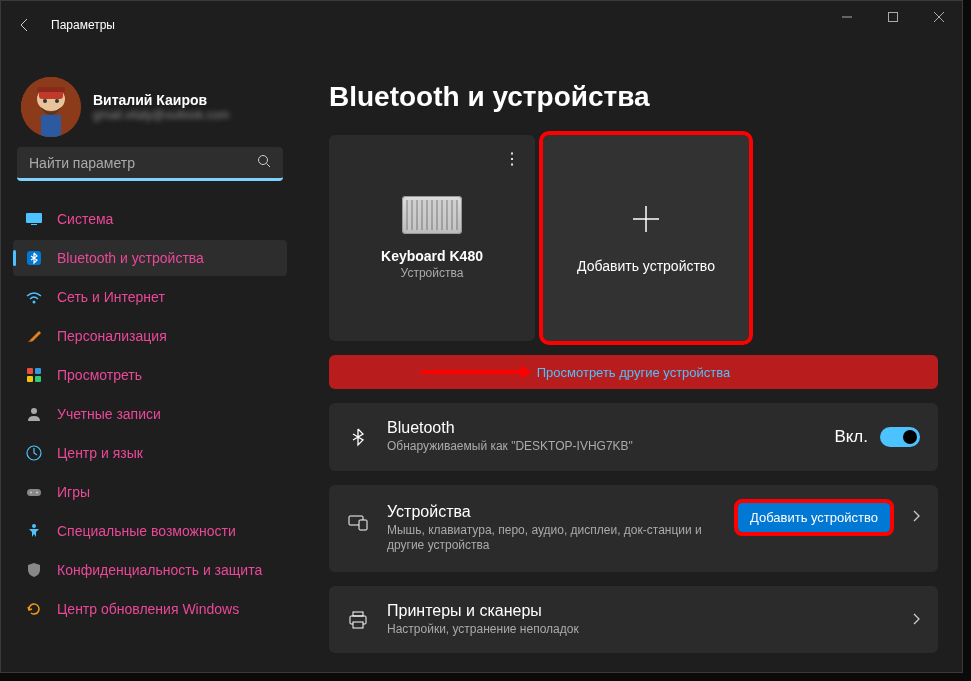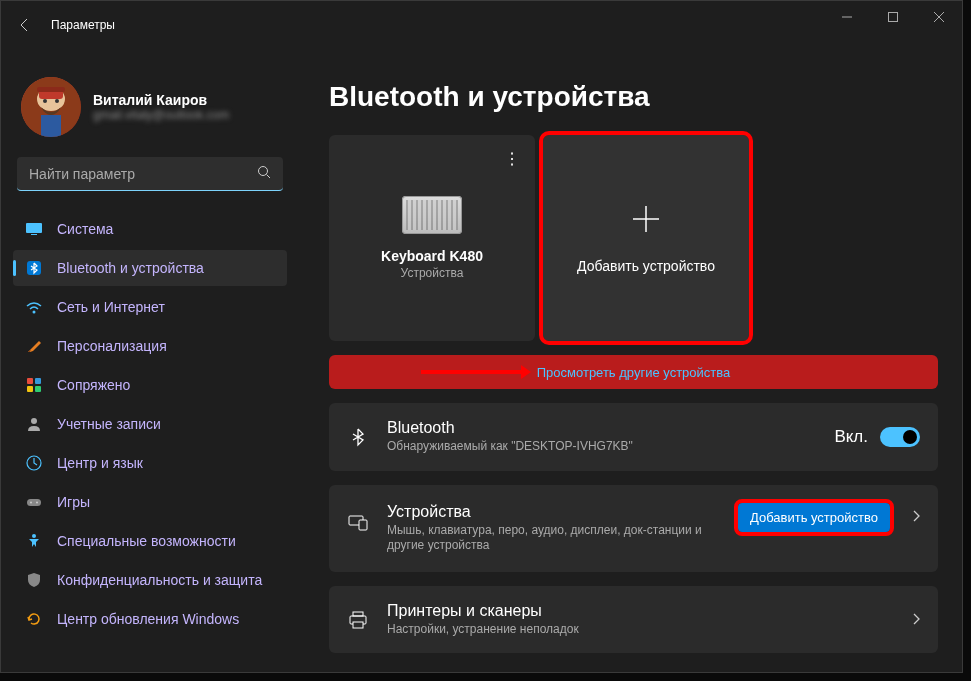--- a/index.html
+++ b/index.html
@@ -9,33 +9,33 @@
   .titlebar { height: 48px; display: flex; align-items: center; padding: 0 4px; }
   .back-arrow { width: 40px; height: 40px; display:flex; align-items:center; justify-content:center; color:#cfcfcf; cursor:pointer; }
   .title { font-size: 12px; color:#fff; margin-left: 6px; }
   .win-controls { position:absolute; top:0; right:0; display:flex; }
   .win-controls div { width:46px; height:32px; display:flex; align-items:center; justify-content:center; color:#a0a0a0; cursor:pointer; }
   
   .content { display:flex; height: calc(100% - 48px); }
   .sidebar { width: 298px; padding: 0 12px 12px 12px; }
   .main { flex:1; padding: 0 24px 0 30px; overflow:hidden; }
   
-  .user { display:flex; align-items:center; gap:12px; padding: 28px 8px 20px 8px; }
+  .user { display:flex; align-items:center; gap:12px; padding: 28px 8px 10px 8px; }
   .avatar { width:60px; height:60px; border-radius:50%; background: linear-gradient(135deg,#c94f2e,#8b2a1a); position:relative; flex-shrink:0; overflow:hidden; }
   .avatar svg { width:100%; height:100%; }
   .user-info .uname { font-size:14px; font-weight:600; }
   .user-info .uemail { font-size:12px; color:#888; filter: blur(2.5px); }
   
-  .search { background:#2e2e2e; border-radius:4px; height:34px; display:flex; align-items:center; padding:0 12px; margin: 0 4px 20px 4px; border-bottom:1px solid #7dd3fc; }
+  .search { background:#2e2e2e; border-radius:4px; height:34px; display:flex; align-items:center; padding:0 12px; margin: 0 4px 20px 4px; border-bottom:3px solid #7dd3fc; }
   .search input { background:transparent; border:none; outline:none; color:#ccc; font-size:14px; flex:1; }
   .search input::placeholder { color:#aaa; }
   .search-icon { color:#ccc; }
   
   .nav { display:flex; flex-direction:column; gap:3px; }
-  .nav-item { display:flex; align-items:center; gap:14px; height:36px; padding:0 12px; border-radius:4px; font-size:14px; color:#c4b5fd; cursor:pointer; position:relative; }
+  .nav-item { display:flex; align-items:center; gap:14px; height:36px; padding:0 12px; border-radius:4px; font-size:14px; color:#ec4899; cursor:pointer; position:relative; }
   .nav-item.active { background:#2d2d2d; }
   .nav-item.active::before { content:""; position:absolute; left:0; top:10px; bottom:10px; width:3px; background:#4cc2ff; border-radius:2px; }
   .nav-icon { width:18px; height:18px; display:flex; align-items:center; justify-content:center; }
   
   .page-title { font-size:28px; font-weight:600; padding: 32px 0 22px 0; }
   
   .tiles { display:flex; gap:8px; position:relative; }
   .tile { background:#2b2b2b; border-radius:6px; width:206px; height:206px; display:flex; flex-direction:column; align-items:center; justify-content:center; position:relative; }
   .tile .more { position:absolute; top:14px; right:16px; color:#fff; font-size:16px; cursor:pointer; letter-spacing: -1px;}
   .kb-visual { width:60px; height:38px; background:linear-gradient(#ddd,#bbb); border-radius:4px; box-shadow: inset 0 0 0 1px #999; display:flex; align-items:center; justify-content:center; }
@@ -170,21 +170,21 @@
         </div>
         <div class="nav-item">
           <span class="nav-icon">
               <svg width="18" height="18" viewBox="0 0 18 18">
                 <rect x="2" y="2" width="6" height="6" rx="1" fill="#e74c3c"></rect>
                 <rect x="10" y="2" width="6" height="6" rx="1" fill="#3498db"></rect>
                 <rect x="2" y="10" width="6" height="6" rx="1" fill="#f1c40f"></rect>
                 <rect x="10" y="10" width="6" height="6" rx="1" fill="#2ecc71"></rect>
               </svg>
             </span>
-          <span>Сопряжено</span>
+          <span>Просмотреть</span>
         </div>
         <div class="nav-item">
           <span class="nav-icon">
               <svg width="18" height="18" viewBox="0 0 18 18">
                 <circle cx="9" cy="6" r="3" fill="#aaa"></circle>
                 <path d="M3 16 Q3 11 9 11 Q15 11 15 16" fill="#aaa"></path>
               </svg>
             </span>
           <span>Учетные записи</span>
         </div>

